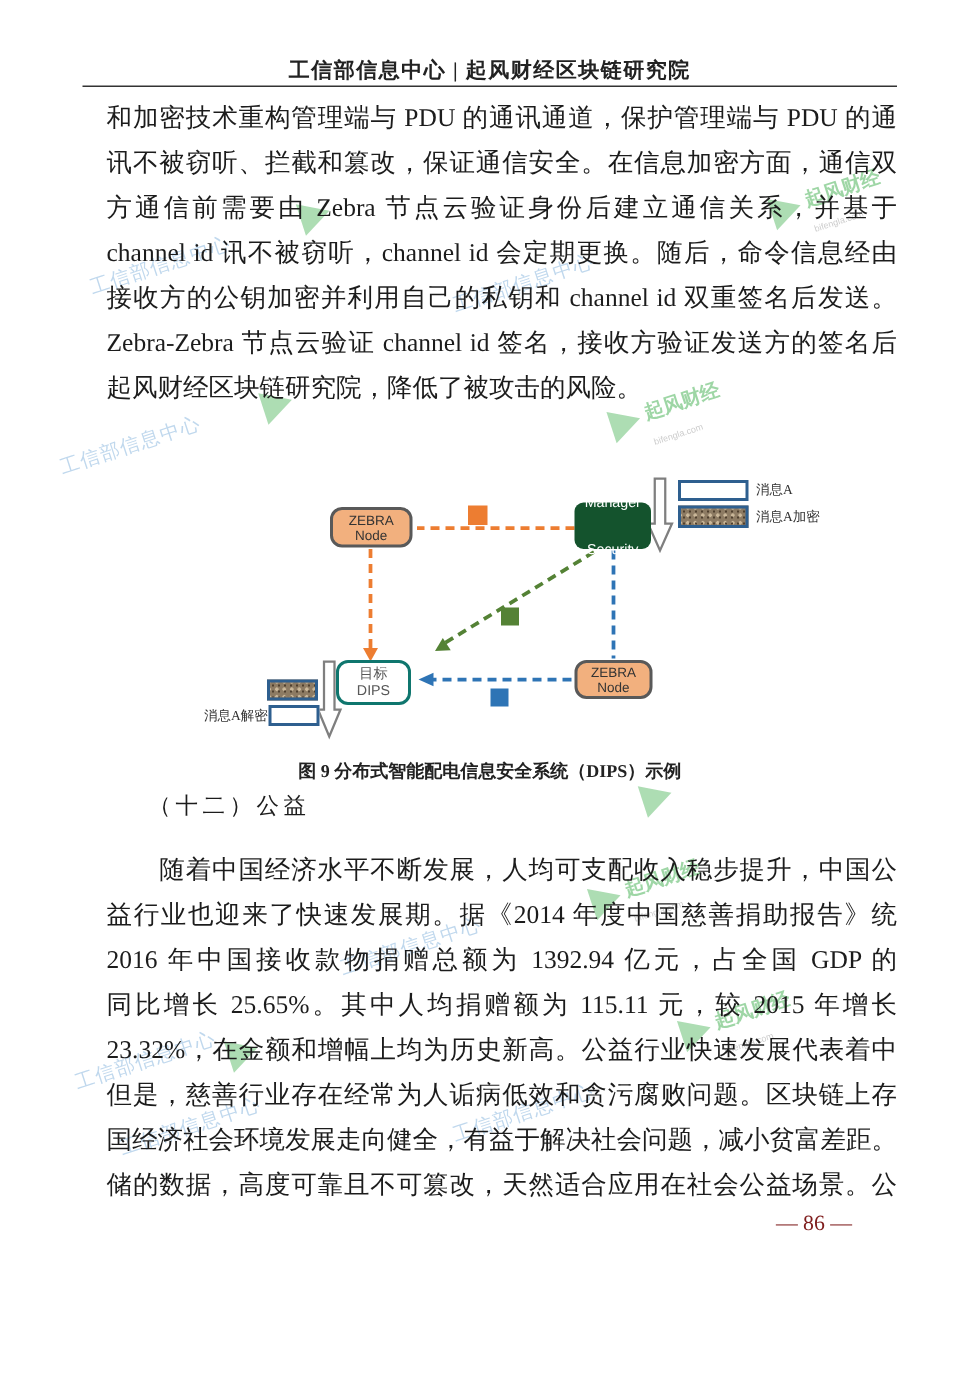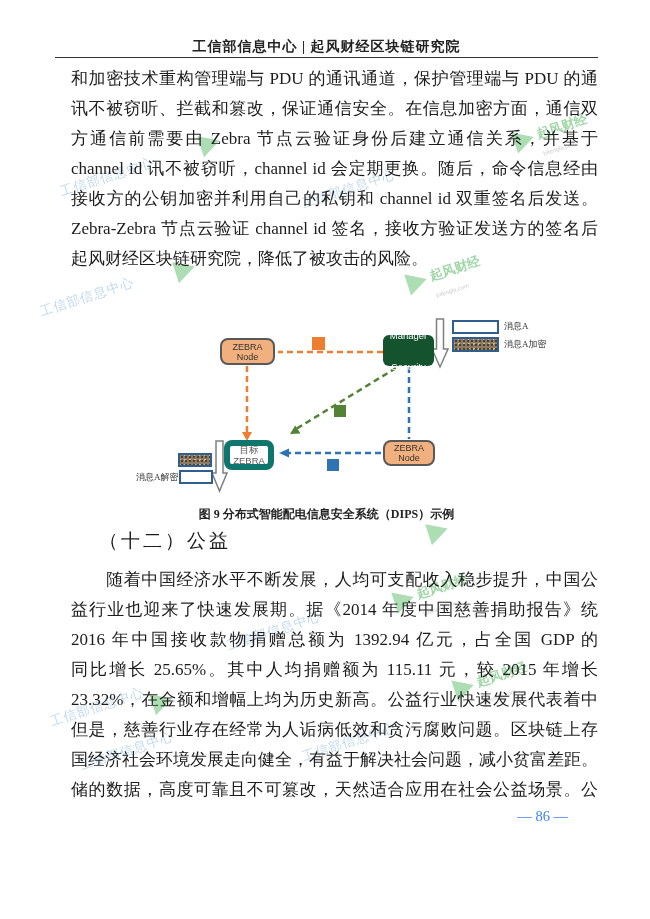--- a/index.html
+++ b/index.html
@@ -23,35 +23,35 @@
   .node{position:absolute;box-sizing:border-box;display:flex;flex-direction:column;
         align-items:center;justify-content:center;text-align:center;
         font-family:"Liberation Sans","DejaVu Sans",sans-serif;}
   .node-zebra{background:#F2B07E;border:2px solid #595959;border-radius:8px;
               font-size:9px;color:#333;}
   #zebra-top{left:220px;top:26px;width:55px;height:27px;}
   #zebra-bottom{left:383px;top:128px;width:52px;height:26px;}
   #manager{left:383px;top:23px;width:51px;height:31px;background:#14532d;color:#fff;
            border-radius:6px;font-size:9.5px;line-height:11px;gap:20px;}
   #zpdu{left:224px;top:128px;width:50px;height:30px;background:#fff;color:#595959;
-        border:6px solid #0f766e;border-radius:8px;font-size:9.5px;line-height:11px;}
+        border:2px solid #0f766e;border-radius:8px;font-size:9.5px;line-height:11px;}
   .legend-box{position:absolute;box-sizing:border-box;border:2px solid #2E5F8F;background:#fff;}
   .speckled{background-color:#8d7b63;
      background-image:radial-gradient(#4e3f2e 1px,transparent 1px),
                       radial-gradient(#cbb89a 1px,transparent 1px);
      background-size:4px 4px,5px 5px;background-position:0 0,2px 2px;}
   .legend-label{position:absolute;font-family:Liberation Serif, serif;
                 font-size:9px;color:#333;line-height:11px;}
   .caption{position:absolute;top:506px;left:55px;width:543px;text-align:center;
            font-size:12px;font-weight:bold;color:#222;z-index:2;}
   
-  .heading{position:absolute;top:528px;left:99px;font-size:19px;color:#1c1c1c;
+  .heading{position:absolute;top:528px;left:99px;font-size:15px;color:#1c1c1c;
            letter-spacing:3px;z-index:2;}
   
-  .pageno{position:absolute;top:808px;right:82px;font-size:14.5px;color:#3b82f6;z-index:2;}
+  .pageno{position:absolute;top:808px;right:82px;font-size:14.5px;color:#7f1d1d;z-index:2;}
   
   .wm{position:absolute;z-index:1;transform:rotate(-18deg);pointer-events:none;}
   .wm-blue{font-family:"Liberation Sans","DejaVu Sans",sans-serif;font-size:13px;
            color:#74a9d8;opacity:.45;letter-spacing:1px;white-space:nowrap;}
   .wm-green{display:flex;align-items:flex-start;opacity:.5;white-space:nowrap;}
   .wm-tri{width:0;height:0;border-left:20px solid #3fae4e;border-top:11px solid transparent;
           border-bottom:11px solid transparent;margin-right:4px;opacity:.85;}
   .wm-green .wm-gtxt{font-family:"Liberation Sans","DejaVu Sans",sans-serif;
           font-size:13px;font-weight:bold;color:#3fae4e;line-height:14px;}
   .wm-green .wm-gsub{font-family:"Liberation Sans","DejaVu Sans",sans-serif;
@@ -143,21 +143,21 @@
 
     <div class="node node-zebra" id="zebra-top">
       <span>ZEBRA Node</span>
     </div>
     <div class="node" id="manager">
       <span>Manager</span>
       <span>Security</span>
     </div>
     <div class="node" id="zpdu">
       <span>目标</span>
-      <span>ZEBRA</span>
+      <span>DIPS</span>
     </div>
     <div class="node node-zebra" id="zebra-bottom">
       <span>ZEBRA Node</span>
     </div>
 
     <div class="legend-box" style="left:452px;top:8px;width:47px;height:14px;"></div>
     <div class="legend-box speckled" style="left:452px;top:25px;width:47px;height:15px;"></div>
     <div class="legend-label" style="left:504px;top:9px;">消息A</div>
     <div class="legend-label" style="left:504px;top:27px;">消息A加密</div>
 

